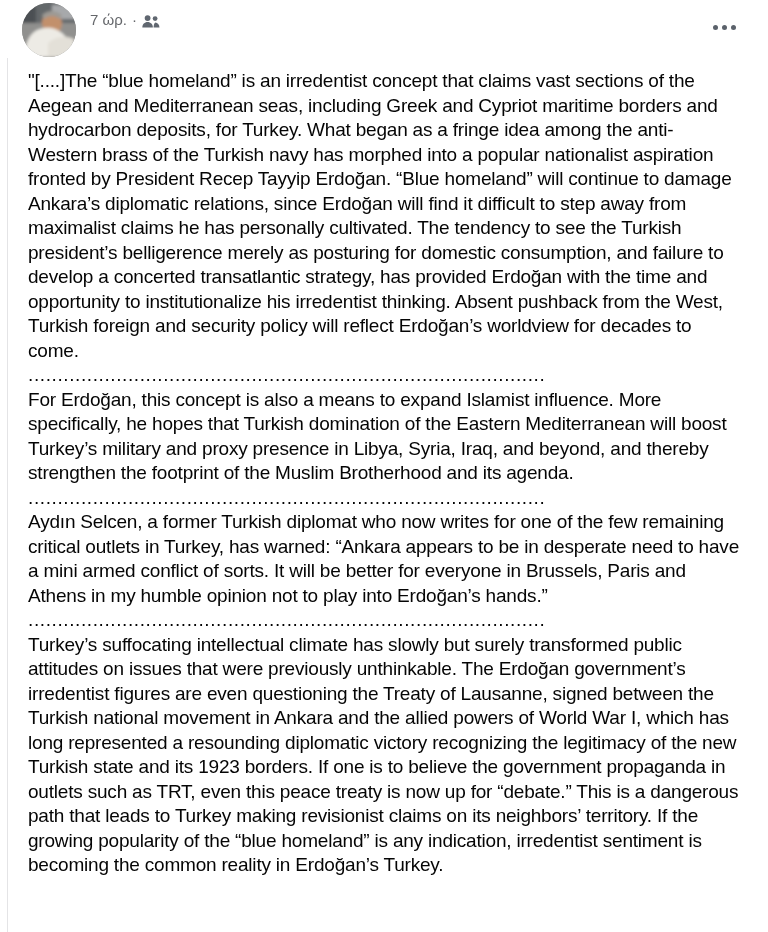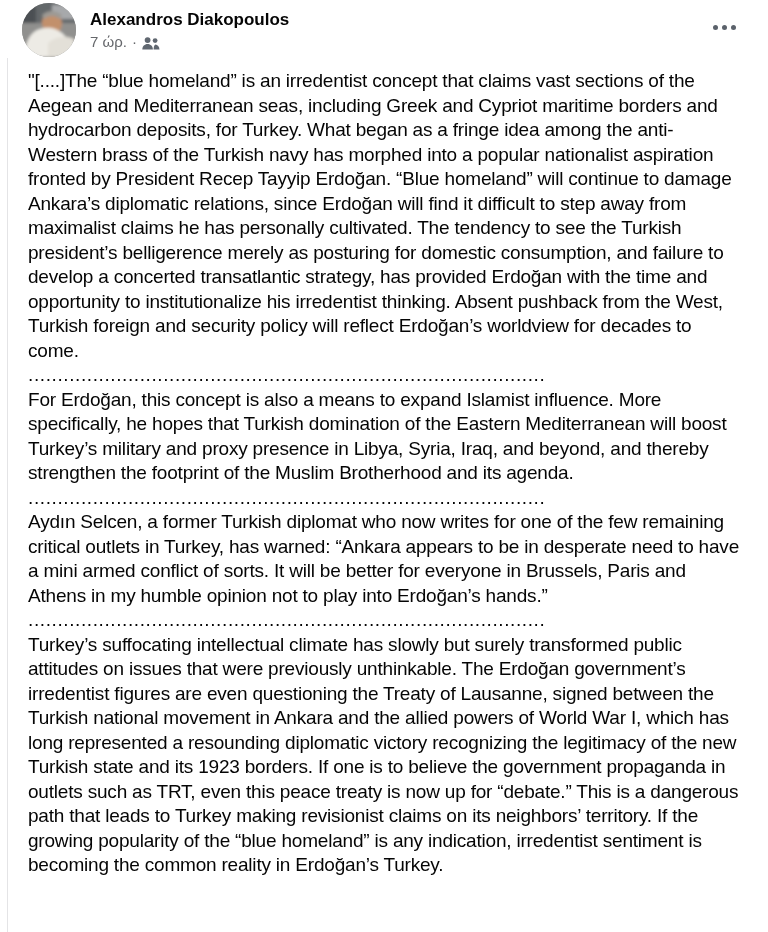--- a/index.html
+++ b/index.html
@@ -114,21 +114,20 @@
           <rect x="-2" y="4" width="16" height="16" fill="#4c4f52"></rect>
           <ellipse cx="30" cy="20" rx="10" ry="11" fill="#c2906c" transform="rotate(-12 30 20)"></ellipse>
           <path d="M20 12 Q30 4 40 12 L38 16 Q30 10 22 16 Z" fill="#9d9a94"></path>
           <path d="M2 54 Q4 30 18 26 Q30 22 40 30 Q50 38 52 54 Z" fill="#edebe5"></path>
           <path d="M26 40 Q38 30 52 36 L52 54 L26 54 Z" fill="#e3e0d8"></path>
         </g>
       </svg>
     </div>
 
     <div class="header-info">
-      <div class="author-name">Alexandros Diakopoulos</div>
       <div class="meta-line">
         <span class="timestamp">7 ώρ.</span>
         <span class="mdot">·</span>
         <span class="audience-icon">
           <svg width="18" height="13" viewBox="0 0 18 13">
             <g fill="#606770">
               <circle cx="5.6" cy="3.1" r="2.9"></circle>
               <path d="M0.3 12.6 C0.3 9.2 2.6 7 5.6 7 C8.6 7 10.9 9.2 10.9 12.6 Z"></path>
               <circle cx="13.1" cy="3.6" r="2.4"></circle>
               <path d="M11.6 12.6 C11.7 10.2 12.1 8.2 13.4 7.6 C15.6 7.7 17.4 9.8 17.5 12.6 Z"></path>

